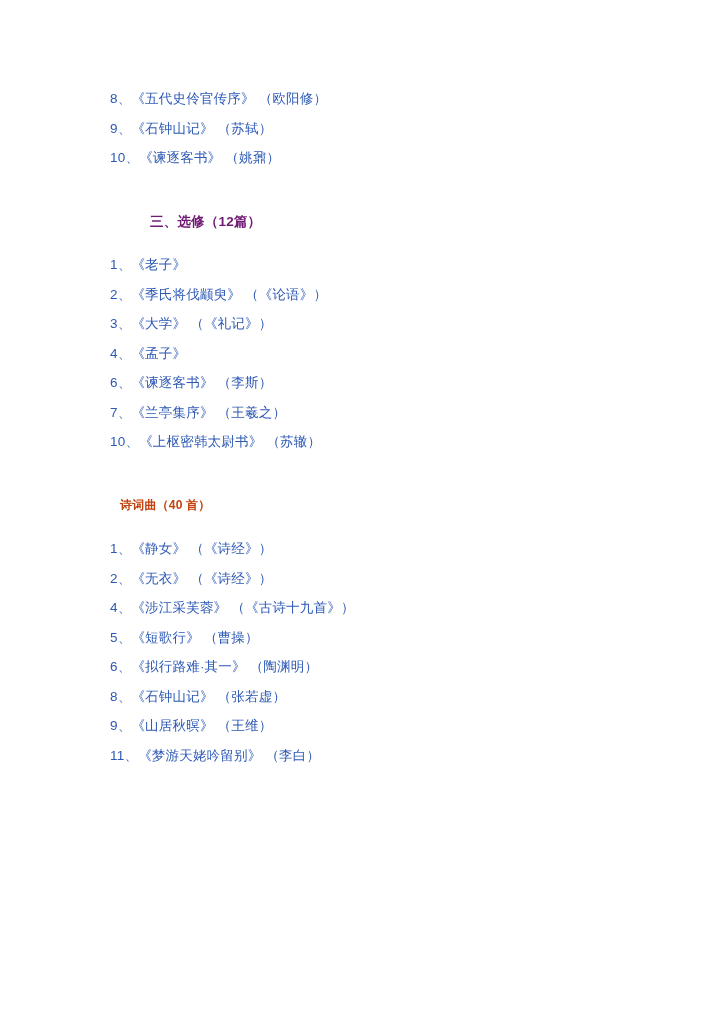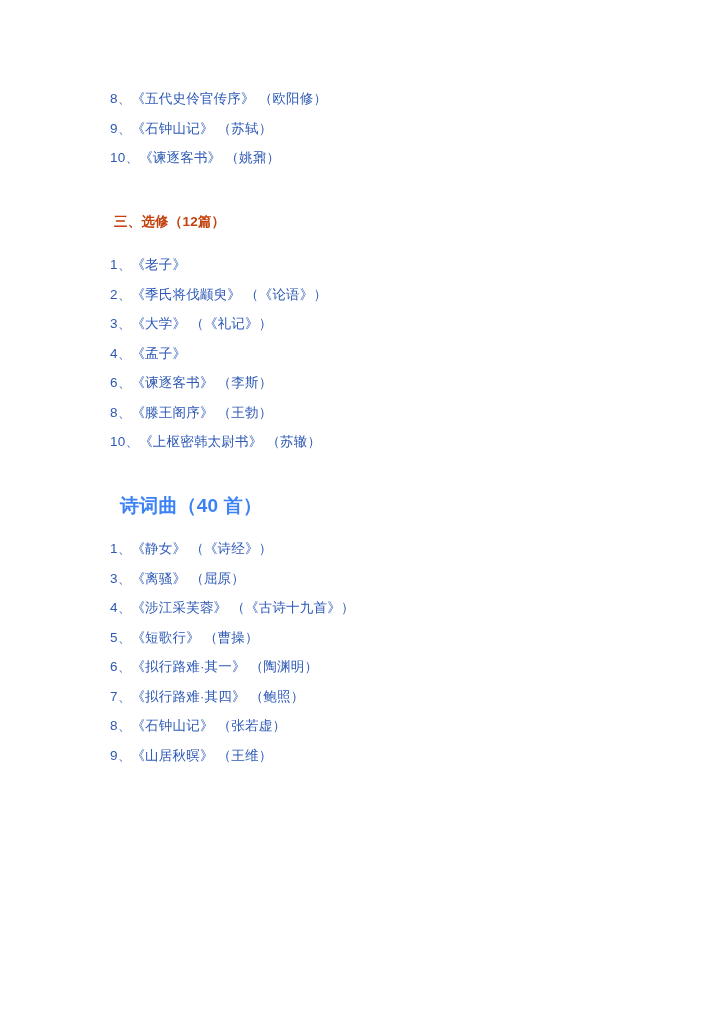--- a/index.html
+++ b/index.html
@@ -27,28 +27,29 @@
     letter-spacing: 0.2px;
     white-space: nowrap;
   }
   .item {
     color: #2d59b5;
   }
   .item .author {
     color: #2d59b5;
   }
   .section-heading {
+    color: #701a75;
+    font-weight: bold;
+    font-size: 13.5px;
+    margin-left: 36px;
+  }
+  .section-heading-red {
     color: #c2410c;
     font-weight: bold;
-    font-size: 13.5px;
-  }
-  .section-heading-red {
-    color: #3b82f6;
-    font-weight: bold;
-    font-size: 19px;
+    font-size: 12px;
   }
   .gap-xl {
     height: 34px;
   }
   .gap-md {
     height: 14px;
   }
   .indent-heading {
     padding-left: 4px;
   }
@@ -86,50 +87,50 @@
   <div class="doc-line item">
     <span>3、</span><span>《大学》</span>&nbsp;<span class="author">（《礼记》）</span>
   </div>
   <div class="doc-line item">
     <span>4、</span><span>《孟子》</span>&nbsp;<span class="author"></span>
   </div>
   <div class="doc-line item">
     <span>6、</span><span>《谏逐客书》</span>&nbsp;<span class="author">（李斯）</span>
   </div>
   <div class="doc-line item">
-    <span>8、</span><span>《滕王阁序》</span>&nbsp;<span class="author">（王勃）</span>
+    <span>7、</span><span>《兰亭集序》</span>&nbsp;<span class="author">（王羲之）</span>
   </div>
   <div class="doc-line item">
     <span>10、</span><span>《上枢密韩太尉书》</span>&nbsp;<span class="author">（苏辙）</span>
   </div>
 
   <div class="gap-xl"></div>
 
   <div class="doc-line section-heading-red indent-heading-red">诗词曲（40 首）</div>
 
   <div class="gap-md"></div>
 
   <div class="doc-line item">
     <span>1、</span><span>《静女》</span>&nbsp;<span class="author">（《诗经》）</span>
   </div>
   <div class="doc-line item">
-    <span>3、</span><span>《离骚》</span>&nbsp;<span class="author">（屈原）</span>
+    <span>2、</span><span>《无衣》</span>&nbsp;<span class="author">（《诗经》）</span>
   </div>
   <div class="doc-line item">
     <span>4、</span><span>《涉江采芙蓉》</span>&nbsp;<span class="author">（《古诗十九首》）</span>
   </div>
   <div class="doc-line item">
     <span>5、</span><span>《短歌行》</span>&nbsp;<span class="author">（曹操）</span>
   </div>
   <div class="doc-line item">
     <span>6、</span><span>《拟行路难·其一》</span>&nbsp;<span class="author">（陶渊明）</span>
   </div>
   <div class="doc-line item">
-    <span>7、</span><span>《拟行路难·其四》</span>&nbsp;<span class="author">（鲍照）</span>
-  </div>
-  <div class="doc-line item">
     <span>8、</span><span>《石钟山记》</span>&nbsp;<span class="author">（张若虚）</span>
   </div>
   <div class="doc-line item">
     <span>9、</span><span>《山居秋暝》</span>&nbsp;<span class="author">（王维）</span>
   </div>
+  <div class="doc-line item">
+    <span>11、</span><span>《梦游天姥吟留别》</span>&nbsp;<span class="author">（李白）</span>
+  </div>
 
 </div>
 
 </body></html>

